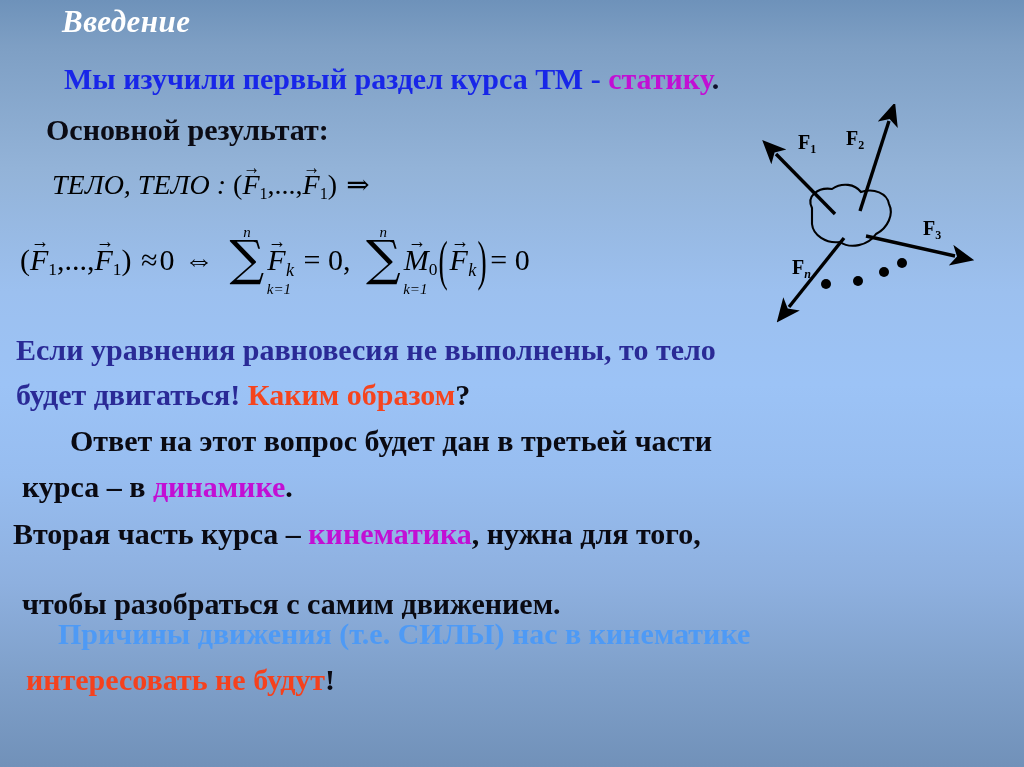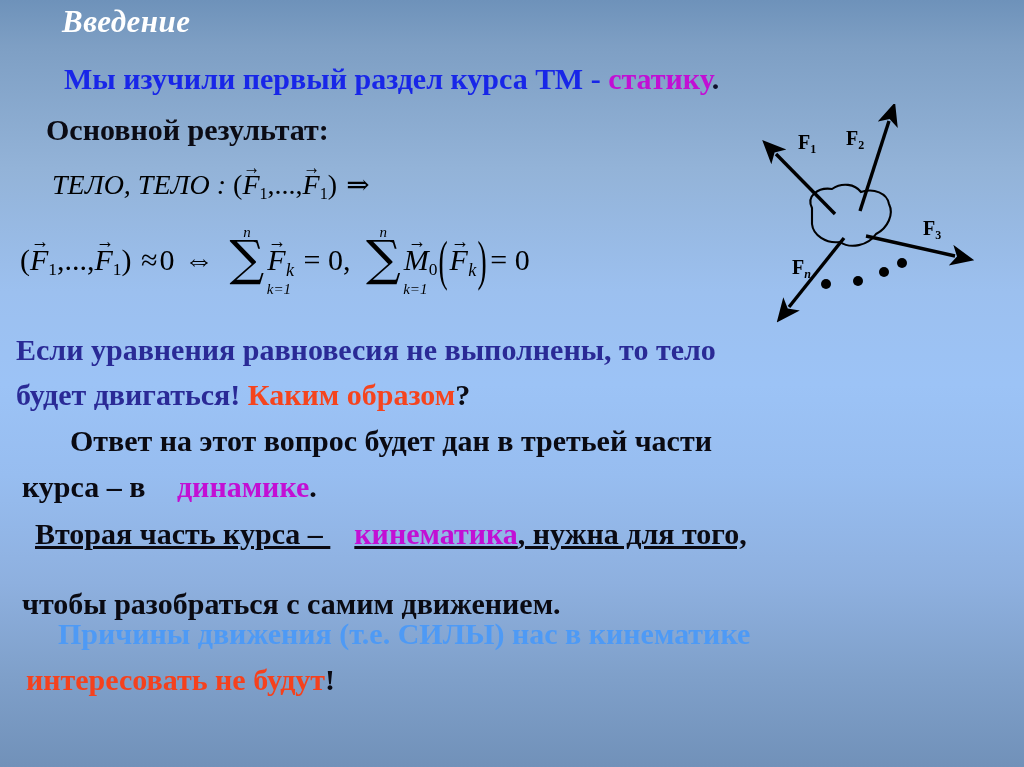--- a/index.html
+++ b/index.html
@@ -154,21 +154,21 @@
   .bodyline {
     position: absolute;
     font-size: 30px;
     font-weight: bold;
     white-space: nowrap;
     color: #0a0a12;
   }
   .navy  { color: #2a2a96; }
   .orange{ color: #f5441e; }
   .blk   { color: #0a0a12; }
-  .mag   { color: #c20fd4; margin-left: 24px; }
+  .mag   { color: #c20fd4; }
   .ltblue{ color: #4e9af5; margin-left: 32px; }
   .red   { color: #f5411d; }
 
   
   #diagram {
     position: absolute;
     left: 756px;
     top: 104px;
     width: 268px;
     height: 220px;
@@ -269,21 +269,21 @@
   </div>
 
   <div class="bodyline blk" style="left:22px; top:424px;margin-left:48px;">
     <span>Ответ  на этот вопрос будет дан в  третьей части</span>
   </div>
 
   <div class="bodyline" style="left:22px; top:470px;">
     <span class="blk">курса – в  </span><span class="mag">динамике</span><span class="blk">.</span>
   </div>
 
-  <div class="bodyline" style="left:35px; top:517px;text-decoration:underline;">
+  <div class="bodyline" style="left:13px; top:517px;">
     <span class="blk">Вторая часть курса – </span><span class="mag">кинематика</span><span class="blk">, нужна для того,</span>
   </div>
 
   <div class="bodyline blk" style="left:22px; top:563px;margin-top:24px;">
     <span>чтобы разобраться с самим движением.</span>
   </div>
 
   <div class="bodyline ltblue" style="left:26px; top:617px;">
     <span>Причины движения (т.е. СИЛЫ) нас в кинематике</span>
   </div>

